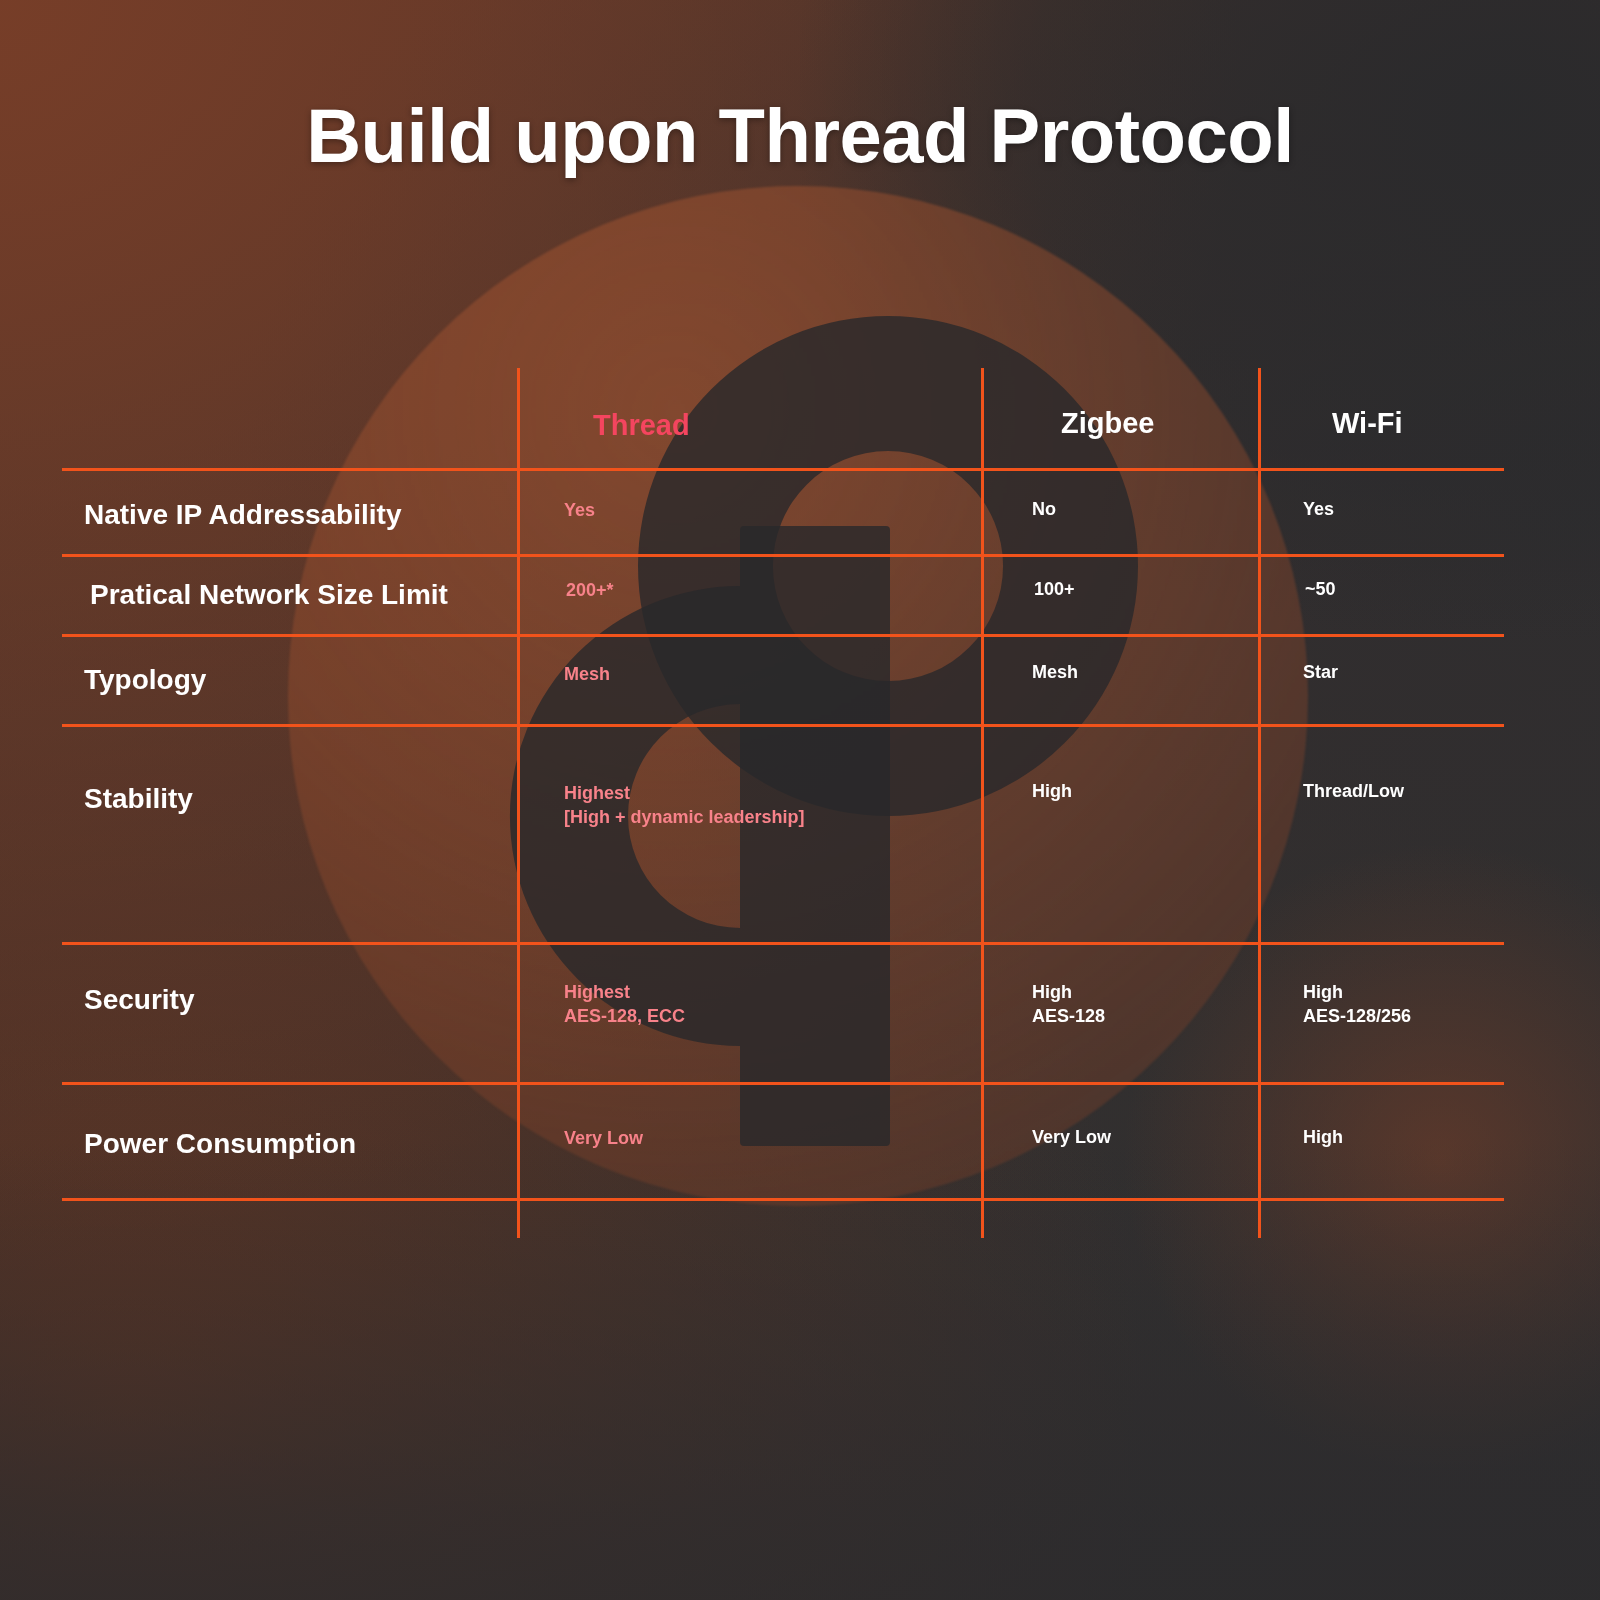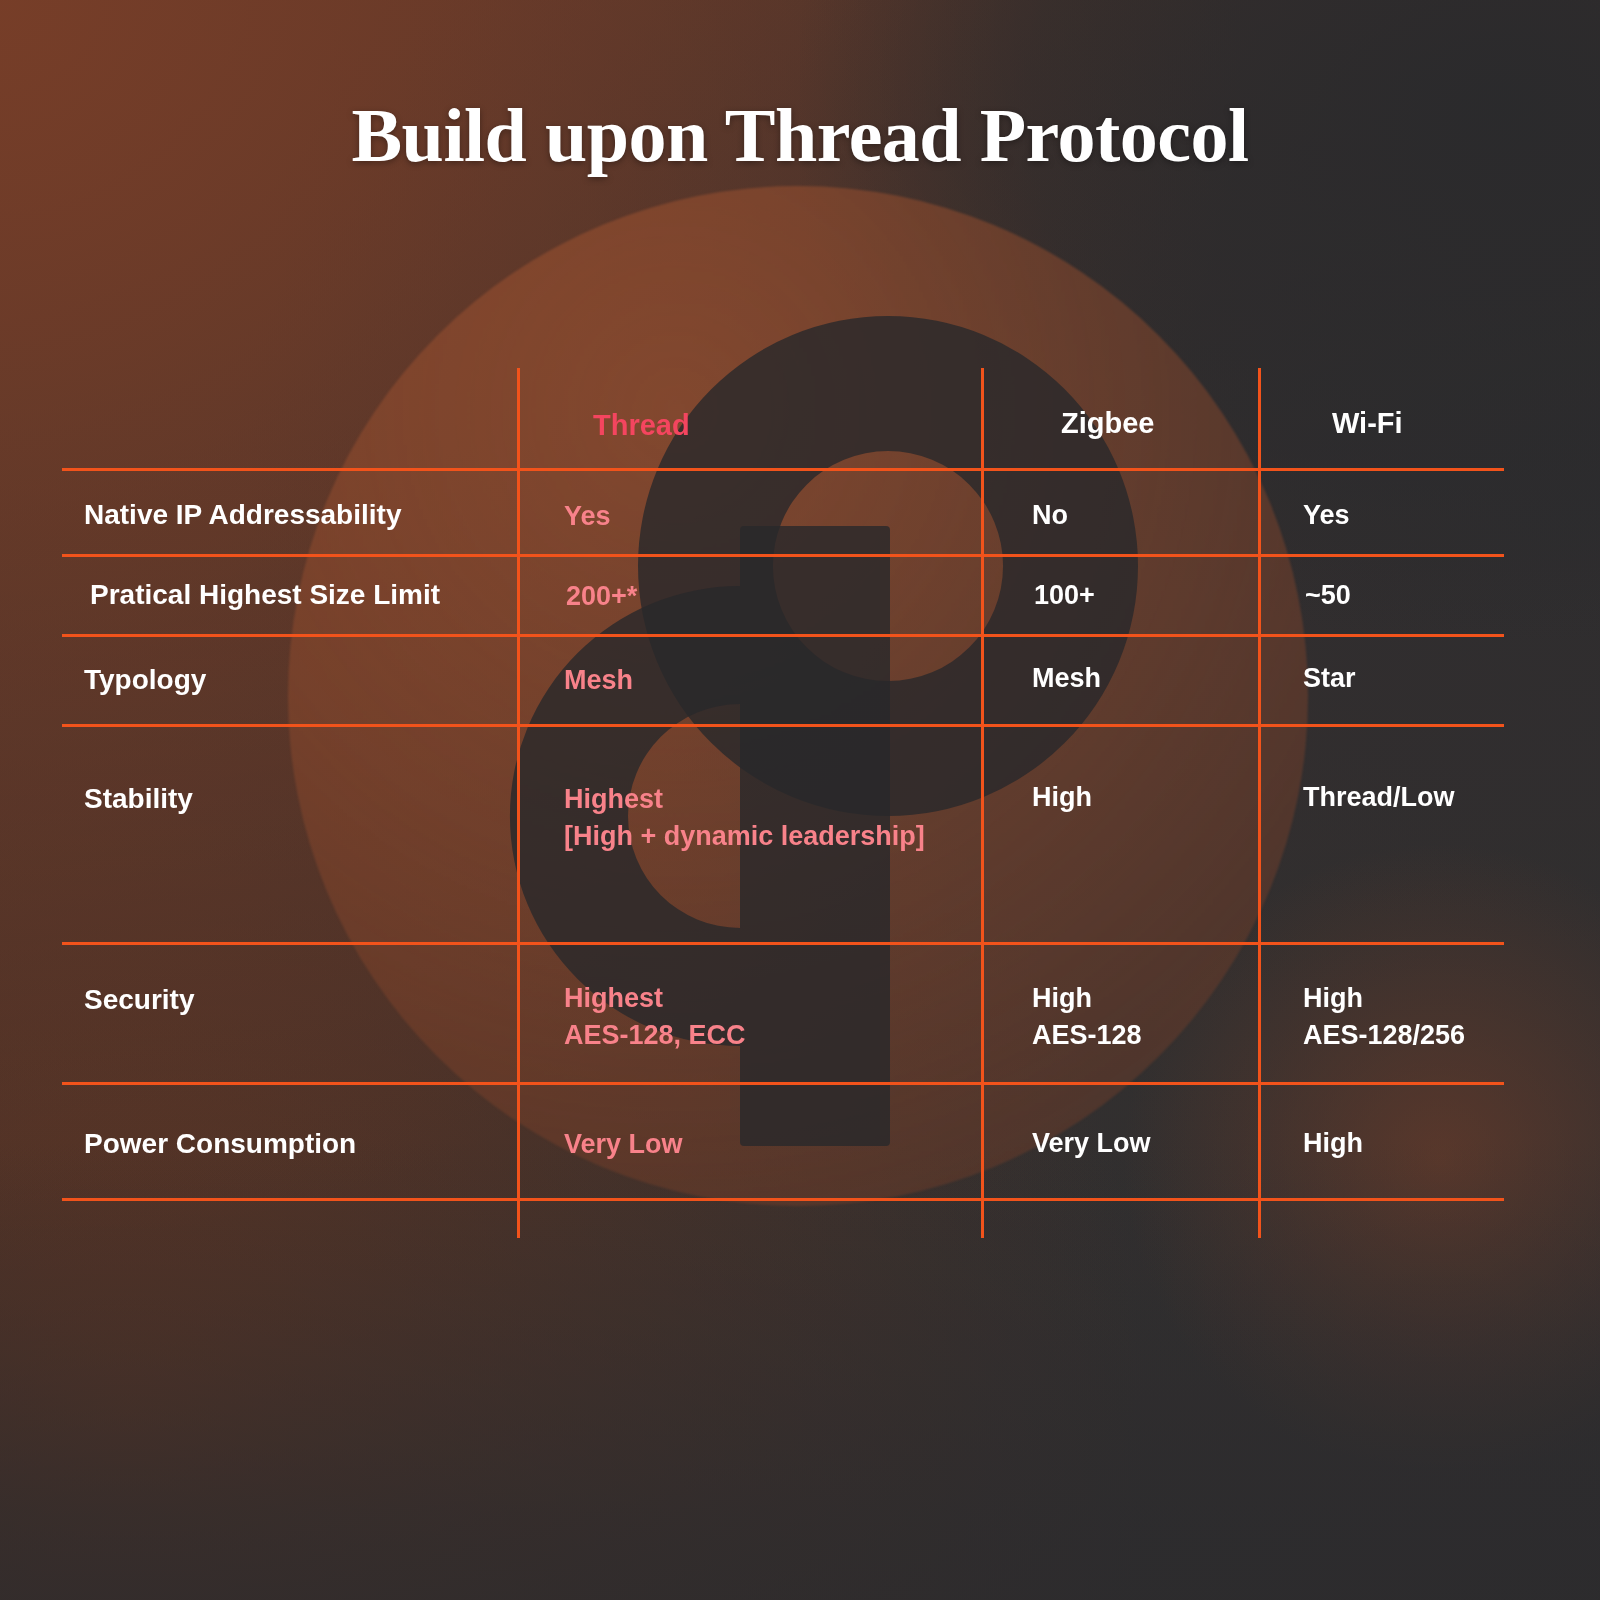--- a/index.html
+++ b/index.html
@@ -69,21 +69,21 @@
   
   .title {
     position: absolute;
     left: 0; right: 0;
     top: 92px;
     text-align: center;
     color: #ffffff;
     font-size: 76px;
     font-weight: 700;
     letter-spacing: -0.5px;
-    font-family: Liberation Serif, serif;
+    font-family: Liberation Sans, sans-serif;
     text-shadow: 0 2px 6px rgba(0,0,0,0.35);
   }
 
   
   .table {
     position: absolute;
     left: 62px;
     top: 368px;
     width: 1442px;
     height: 870px;
@@ -98,21 +98,21 @@
   .grid-line-v {
     position: absolute;
     top: 0;
     width: 3px;
     background: #f2531b;
   }
   .cell {
     position: absolute;
     color: #ffffff;
     font-weight: 700;
-    font-size: 27px;
+    font-size: 18px;
     line-height: 1.36;
     white-space: pre-line;
   }
   .cell.thread {
     color: #f8828a;
   }
   .cell.thread-hdr {
     color: #f4455f;
   }
   .cell.label {
@@ -189,21 +189,21 @@
 
     <div class="cell hdr thread-hdr" style="left:502px; top:38px;">Thread</div>
     <div class="cell hdr" style="left:970px; top:36px;">Zigbee</div>
     <div class="cell hdr" style="left:1241px; top:36px;text-align:center;">Wi-Fi</div>
 
     <div class="cell label" style="left:22px; top:128px;">Native IP Addressability</div>
     <div class="cell thread" style="left:502px; top:130px;">Yes</div>
     <div class="cell" style="left:970px; top:129px;">No</div>
     <div class="cell" style="left:1241px; top:129px;">Yes</div>
 
-    <div class="cell label" style="left:28px; top:208px;">Pratical Highest Size Limit</div>
+    <div class="cell label" style="left:28px; top:208px;">Pratical Network Size Limit</div>
     <div class="cell thread" style="left:504px; top:210px;">200+*</div>
     <div class="cell" style="left:972px; top:209px;text-align:center;">100+</div>
     <div class="cell" style="left:1243px; top:209px;">~50</div>
 
     <div class="cell label" style="left:22px; top:293px;">Typology</div>
     <div class="cell thread" style="left:502px; top:294px;">Mesh</div>
     <div class="cell" style="left:970px; top:292px;">Mesh</div>
     <div class="cell" style="left:1241px; top:292px;">Star</div>
 
     <div class="cell label" style="left:22px; top:412px;">Stability</div>

